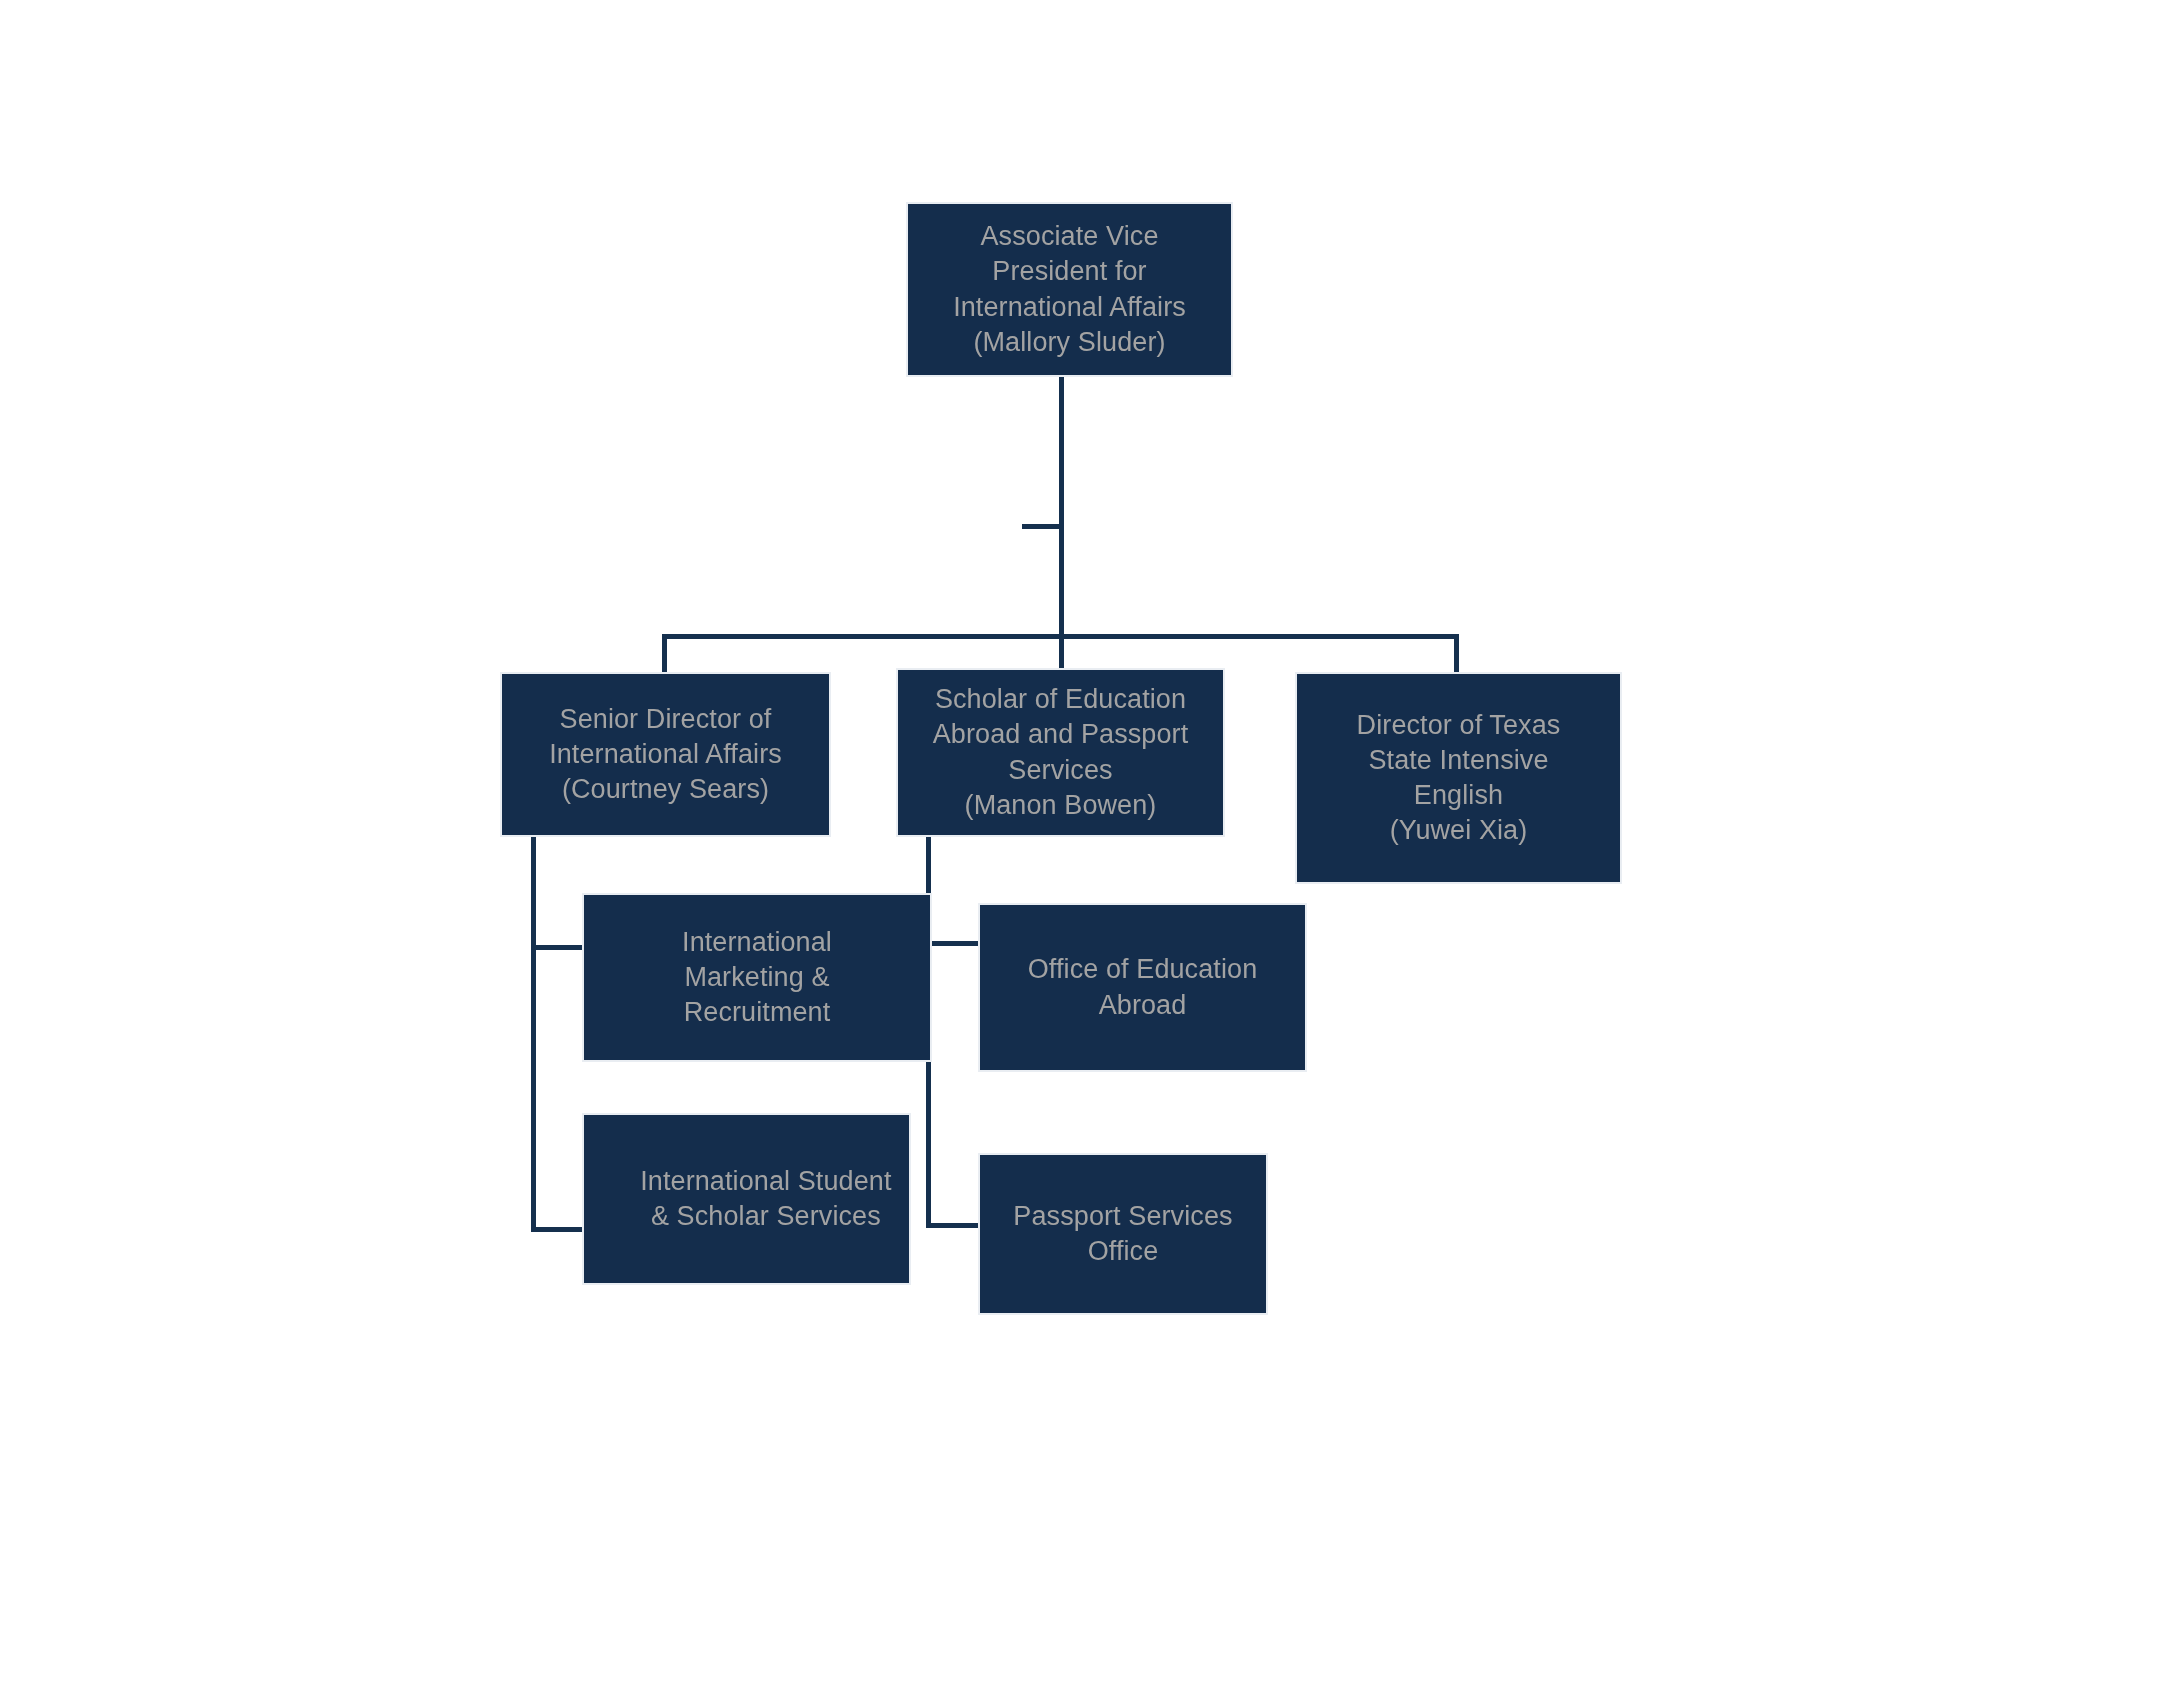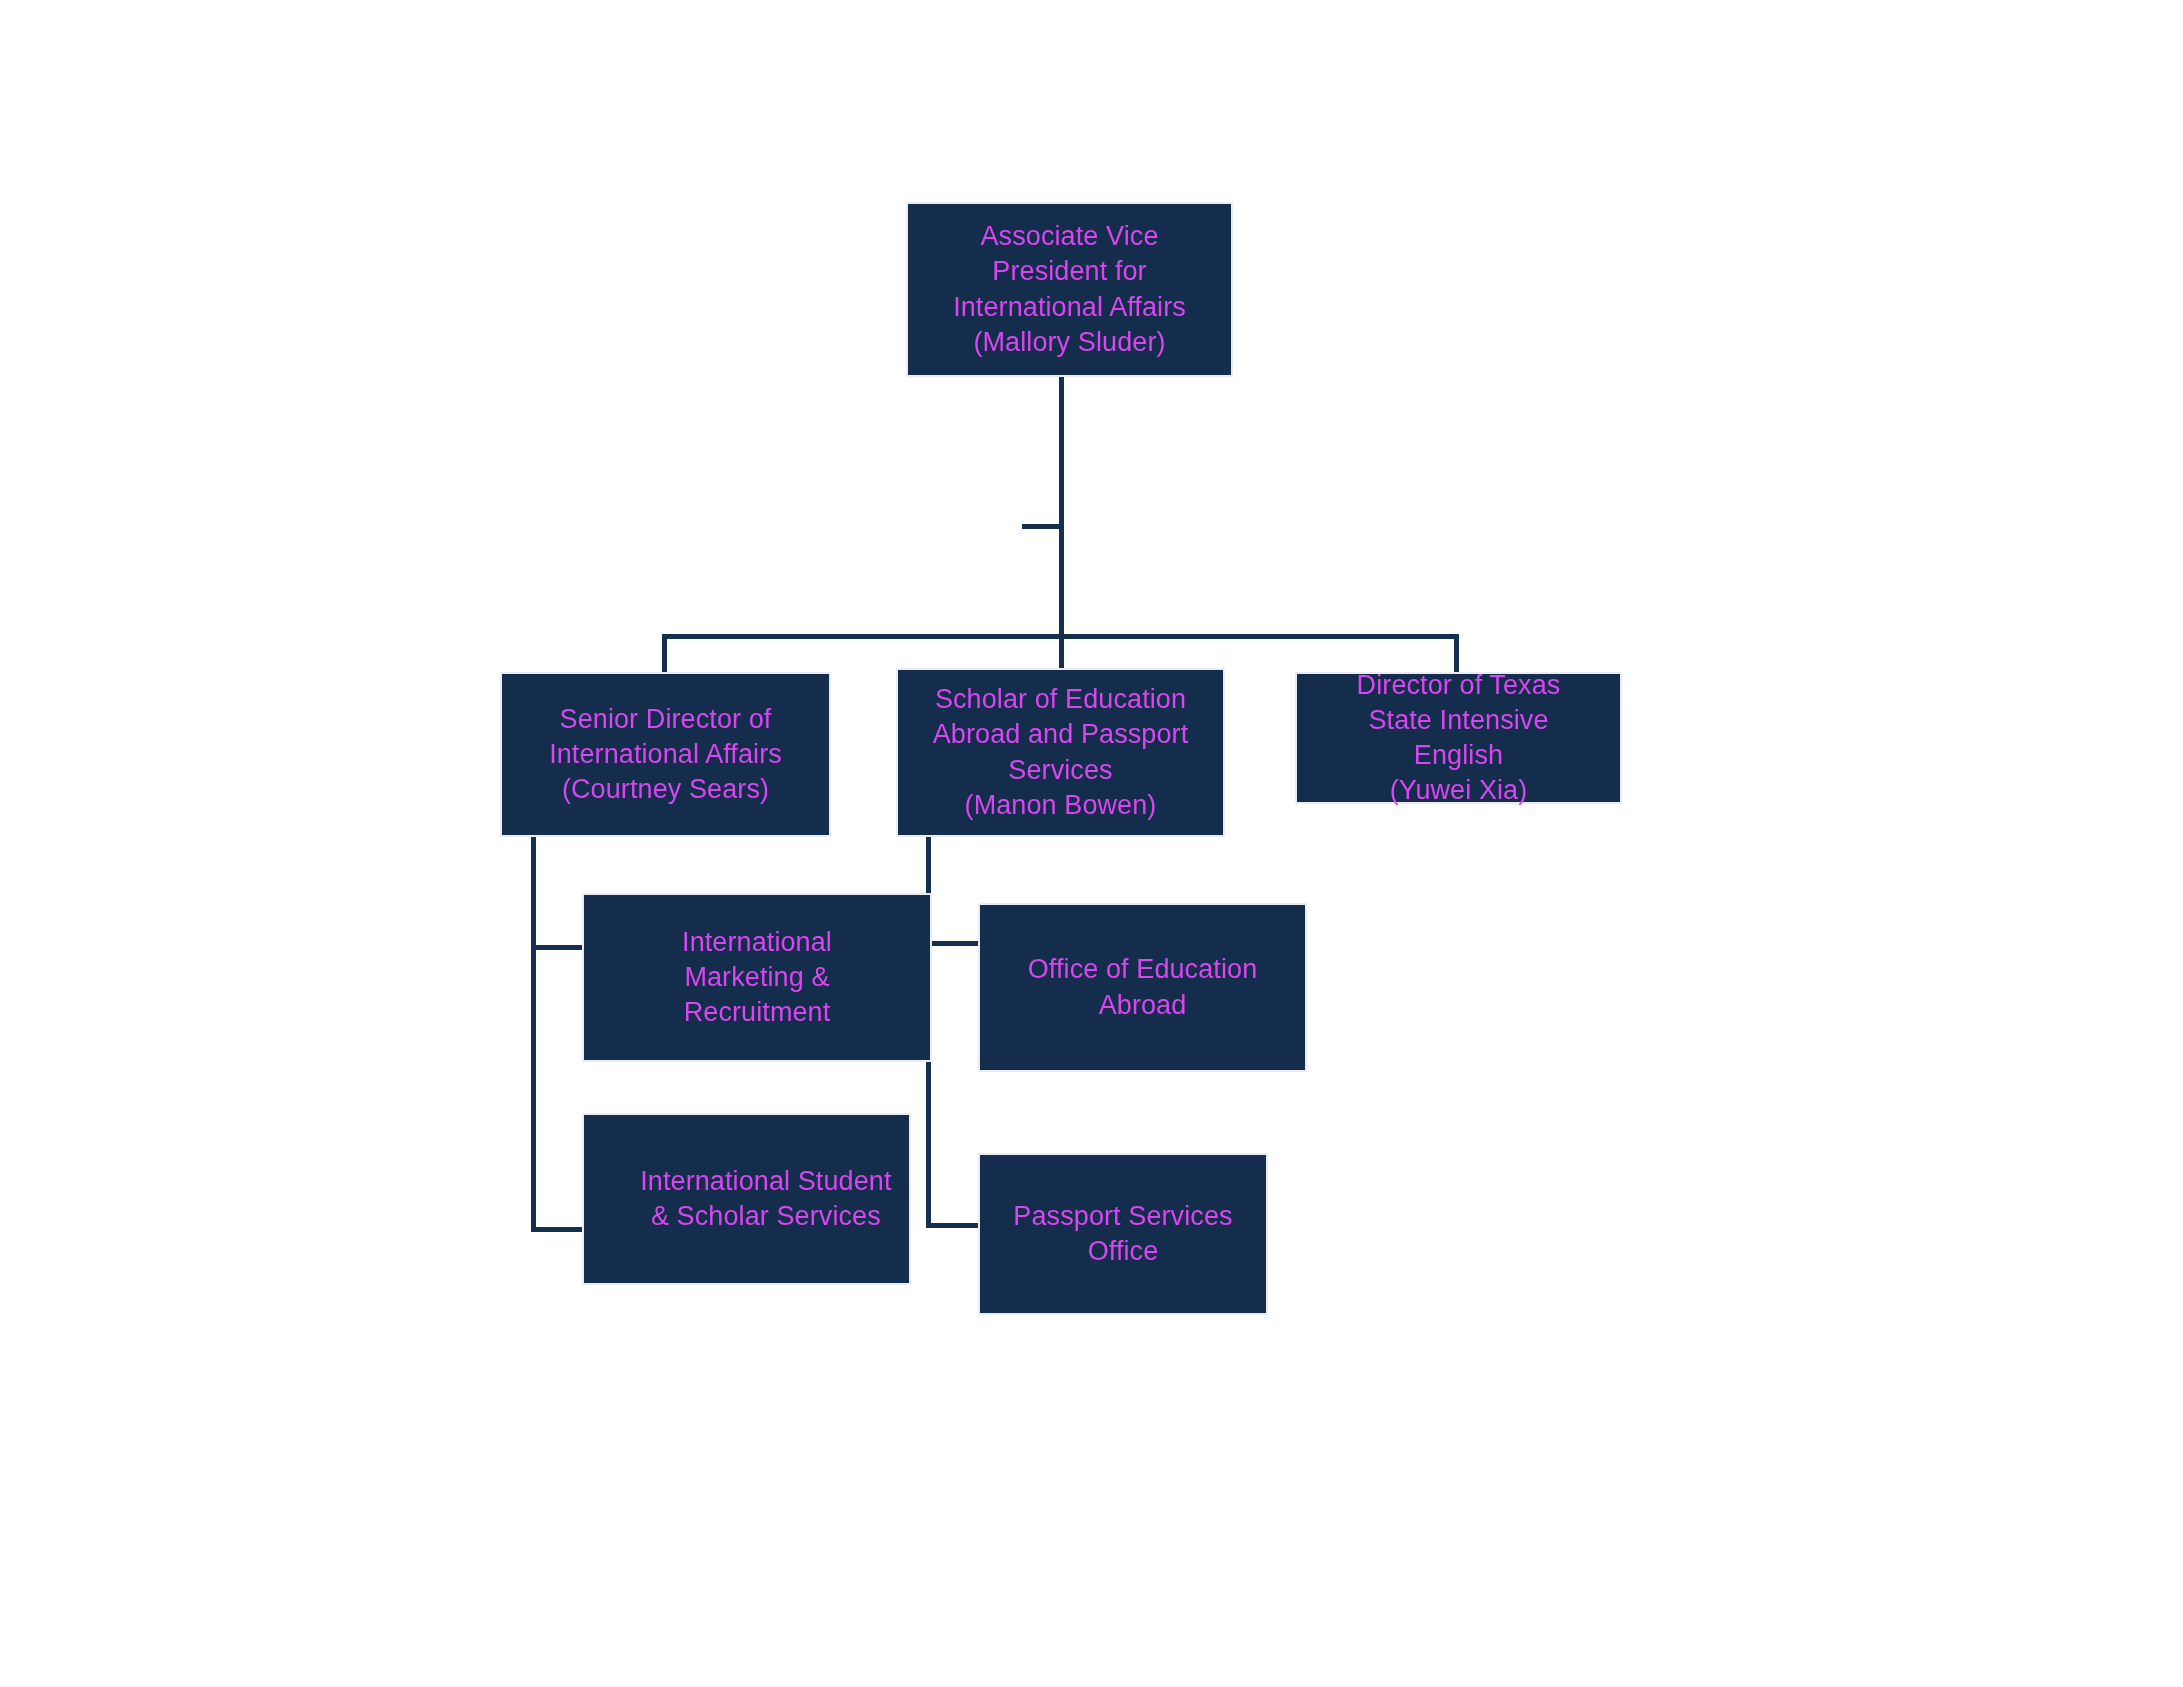--- a/index.html
+++ b/index.html
@@ -25,21 +25,21 @@
   }
   .v-line { width: 4.6px; }
   .h-line { height: 4.6px; }
 
   
   .node {
     position: absolute;
     box-sizing: border-box;
     background: #142D4C;
     border: 2px solid #e9edf2;
-    color: #d946ef;
+    color: #a3a3a3;
     display: flex;
     align-items: center;
     justify-content: center;
     text-align: center;
     padding: 4px 9.3px;
     line-height: 1.30;
     font-weight: 400;
     letter-spacing: 0.1px;
   }
   .node .label {
@@ -92,21 +92,21 @@
 (Courtney Sears)</span>
   </div>
 
   <div class="node fs-lvl2" style="left:896px; top:668px; width:329px; height:169px;">
     <span class="label">Scholar of Education
 Abroad and Passport
 Services
 (Manon Bowen)</span>
   </div>
 
-  <div class="node fs-lvl2" style="left:1295px; top:672px; width:327px; height:132px;">
+  <div class="node fs-lvl2" style="left:1295px; top:672px; width:327px; height:212px;">
     <span class="label">Director of Texas
 State Intensive
 English
 (Yuwei Xia)</span>
   </div>
 
   <div class="node fs-lvl3" style="left:582px; top:893px; width:350px; height:169px;justify-content:flex-end;">
     <span class="label">International
 Marketing &amp;
 Recruitment</span>

